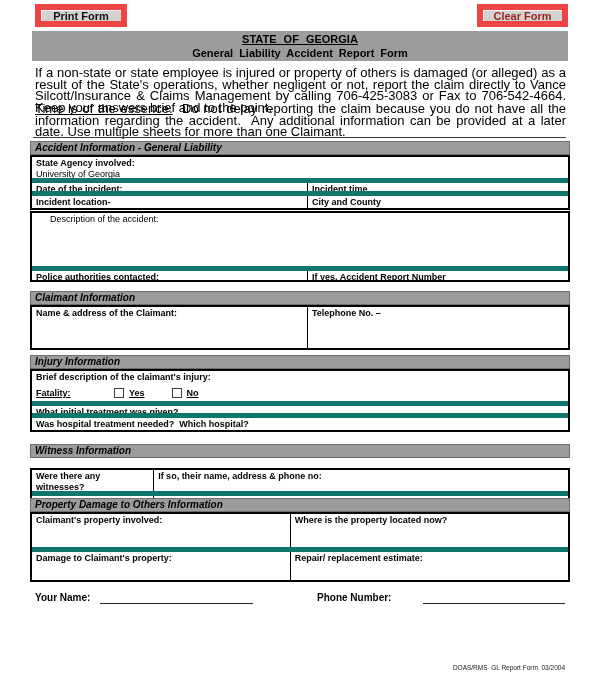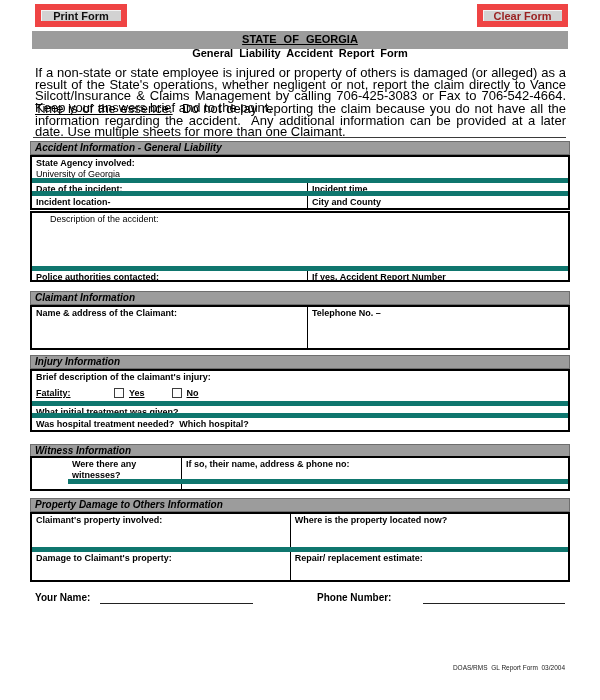--- a/index.html
+++ b/index.html
@@ -11,21 +11,21 @@
   .btn {
     position:absolute; height:23px; display:flex; align-items:center; justify-content:center;
     background:#d2d2d2; border:6px solid #ef4444; box-shadow:inset 1px 1px 0 #f2f2f2;
     font-size:11px; font-weight:bold; cursor:pointer;
   }
   .btn-print { left:35px; top:4px; width:92px; color:#111; }
   .btn-clear { left:477px; top:4px; width:91px; color:#9a1f1f; }
 
   
   .title-bar {
-    position:absolute; left:32px; top:31px; width:536px; height:18px;
+    position:absolute; left:32px; top:31px; width:536px; height:30px;
     background:#9c9c9c; text-align:center; padding-top:1px;
   }
   .title-line1 { font-size:11px; font-weight:bold; text-decoration:underline; word-spacing:4px; line-height:14px; }
   .title-line2 { font-size:11px; font-weight:bold; word-spacing:3px; line-height:14px; }
 
   
   .intro { position:absolute; left:35px; width:531px; font-size:13px; line-height:11.5px; text-align:justify; white-space:pre-wrap; }
   .intro-1 { top:67px; }
   .intro-2 { top:103px; }
   .u { text-decoration:underline; }
@@ -161,21 +161,21 @@
       </div>
     </div>
     <div class="row" style="height:17px;">
       <div class="cell full">
         <span class="lbl">Was hospital treatment needed?  Which hospital?</span>
       </div>
     </div>
   </div>
 
   <div class="sec-bar" style="top:444px;">Witness Information</div>
-  <div class="tbl" style="top:456px;padding-left:36px;">
+  <div class="tbl" style="top:468px;">
     <div class="row" style="height:21px;">
       <div class="cell c-left-w">
         <span class="lbl">Were there any witnesses?</span>
       </div>
       <div class="cell c-right-w">
         <span class="lbl">If so, their name, address &amp; phone no:</span>
       </div>
     </div>
     <div class="row" style="height:10px;">
       <div class="cell c-left-w"></div>

